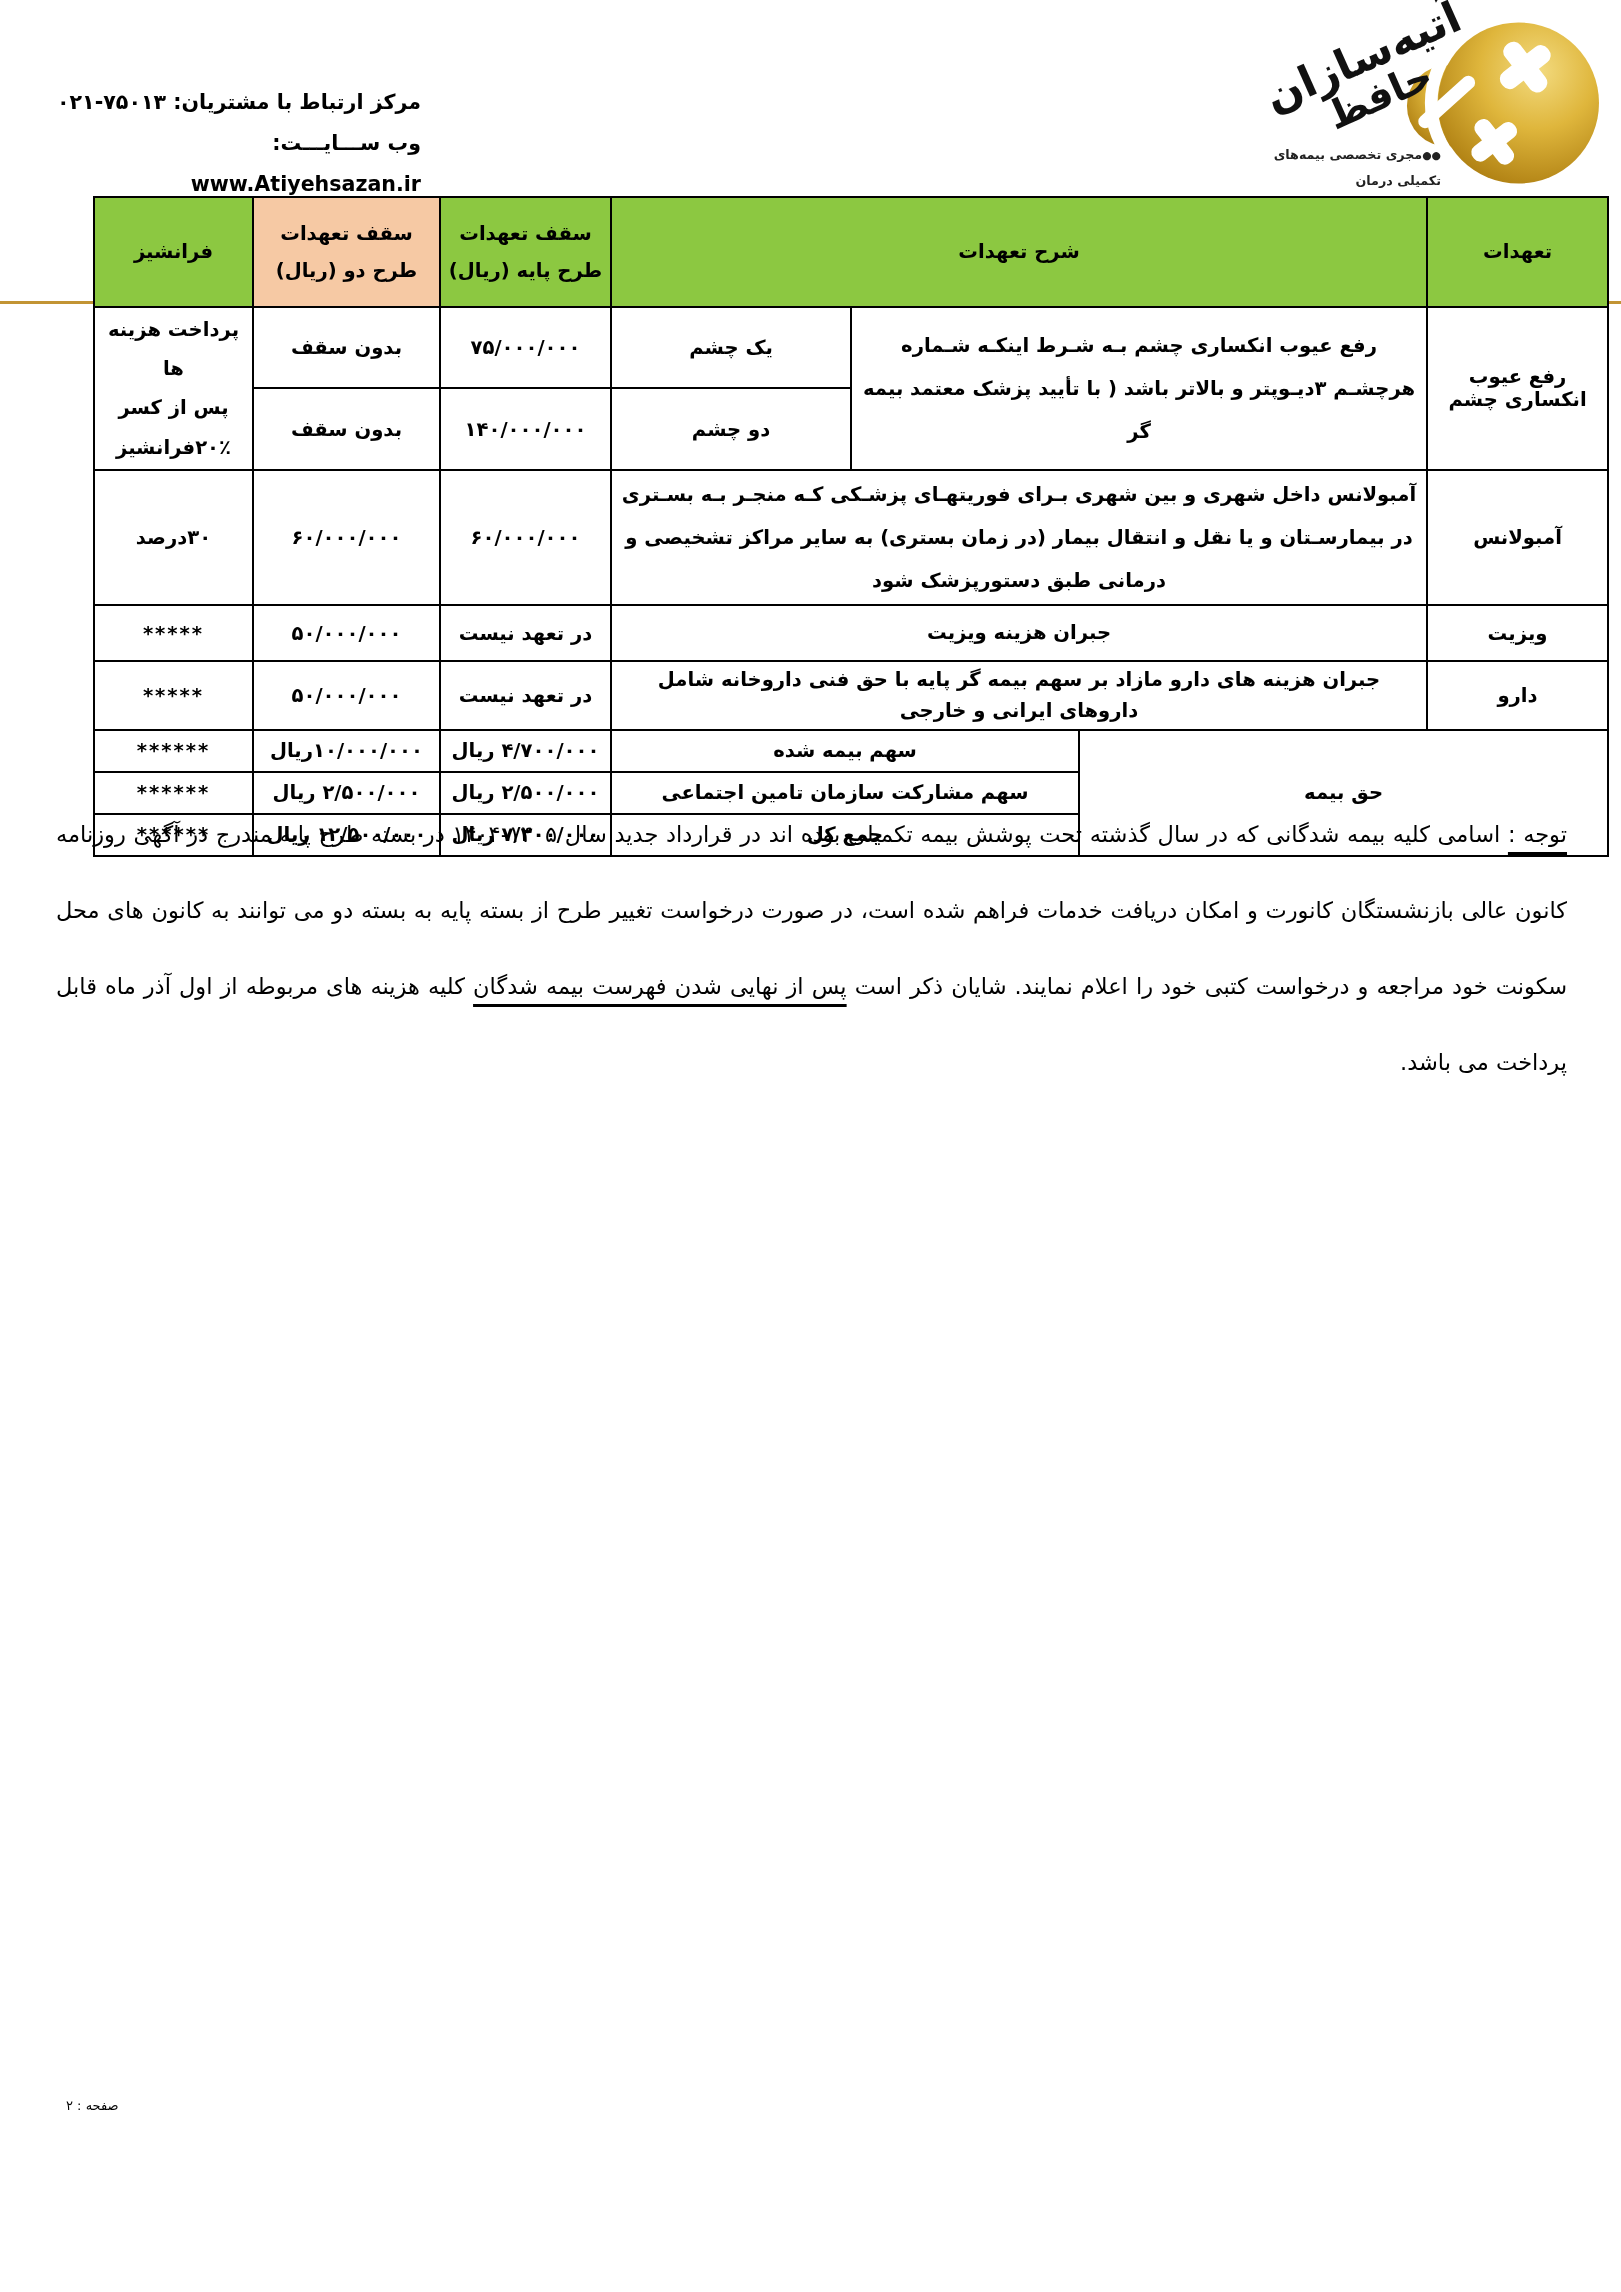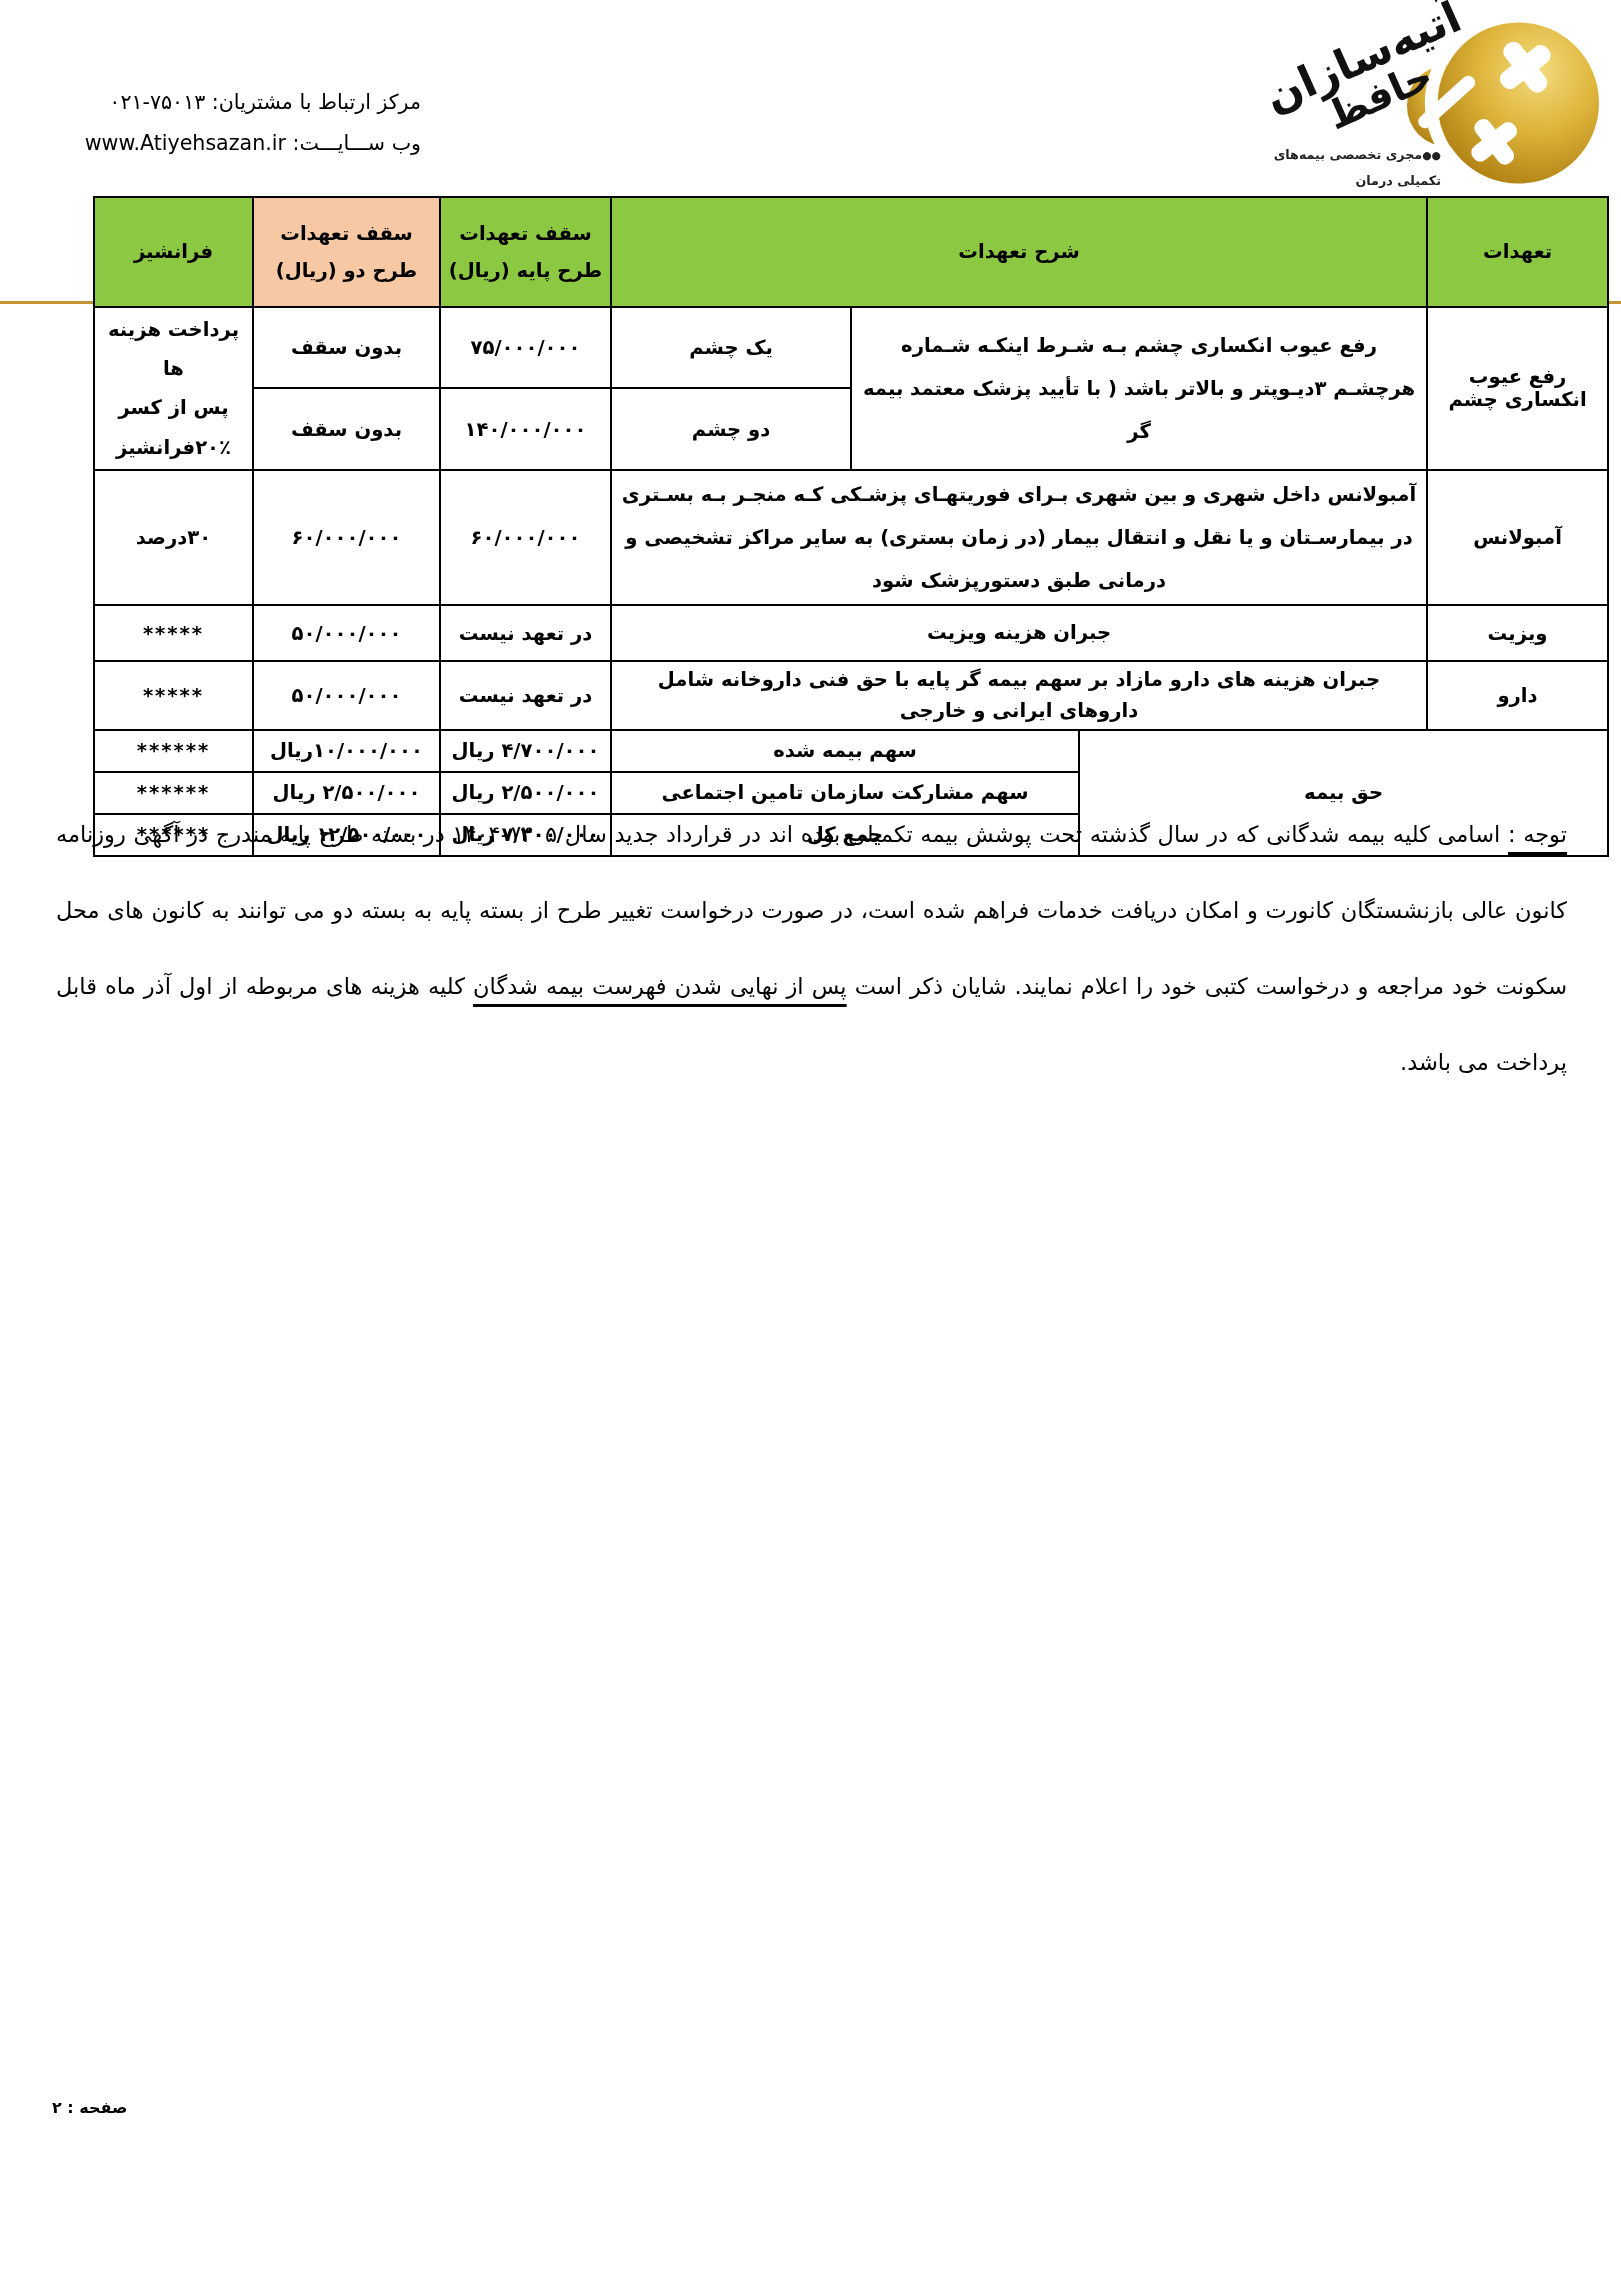--- a/index.html
+++ b/index.html
@@ -1,21 +1,21 @@
 <!DOCTYPE html>
 <html lang="fa"><head>
 <meta charset="utf-8">
 <style>
   html,body{margin:0;padding:0;background:#e8e8e8;}
   .page{position:relative;width:1621px;height:2293px;background:#ffffff;margin:0 auto;
         font-family:"DejaVu Sans",sans-serif;color:#000;overflow:hidden;}
 
   
   .contact{position:absolute;left:56px;top:82px;width:365px;direction:rtl;
-           font-weight:normal;font-size:20.6px;line-height:41px;}
+           font-weight:bold;font-size:20.6px;line-height:41px;}
   .gold-line{position:absolute;left:0;top:301px;width:1621px;height:2.9px;background:#C29434;}
 
   .logo-emblem{position:absolute;left:1405px;top:5.9px;width:194px;height:194px;}
   .logo-callig{position:absolute;left:1266px;top:33px;width:210px;direction:rtl;text-align:center;
                font-weight:bold;font-size:43px;line-height:1.04;color:#111;
                transform:rotate(-24deg);}
   .logo-callig .l2{font-size:39px;}
   .logo-tags{position:absolute;left:1255px;top:143px;width:186px;direction:rtl;
              font-weight:bold;font-size:12.7px;line-height:24.5px;color:#222;}
   .logo-tags .dots{font-size:10.8px;letter-spacing:1px;}
@@ -35,21 +35,21 @@
   .scope{font-size:18.6px;border-radius:22px;}
   .num{font-size:20.6px;}
   .franchise-note{white-space:pre-line;font-size:18.6px;line-height:2;}
   .stars{font-size:15.7px;letter-spacing:2px;}
 
   
   .note{position:absolute;left:56px;top:796px;width:1511px;direction:rtl;text-align:justify;
         font-weight:normal;font-size:22.5px;line-height:76px;}
   .note .u{text-decoration:underline;text-decoration-thickness:2.9px;text-underline-offset:9.8px;}
 
-  .page-num{position:absolute;left:52px;top:2098px;direction:rtl;font-weight:bold;font-size:16px;}
+  .page-num{position:absolute;left:66px;top:2098px;direction:rtl;font-weight:normal;font-size:13px;}
 </style>
 </head>
 <body>
 
 <div class="page">
 
   <div class="contact">
     <div>مرکز ارتباط با مشتریان: ۷۵۰۱۳-۰۲۱</div>
     <div>وب ســـایـــت: www.Atiyehsazan.ir</div>
   </div>

